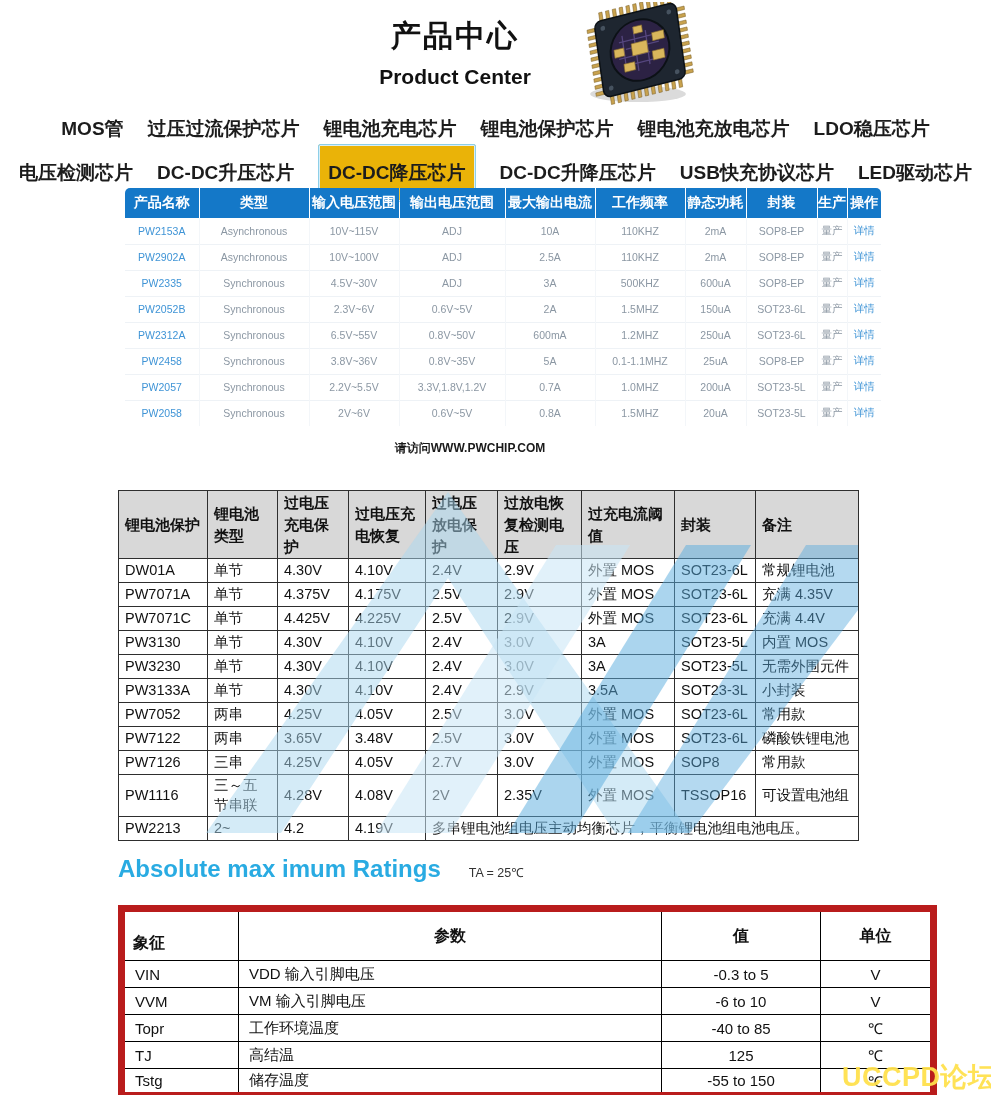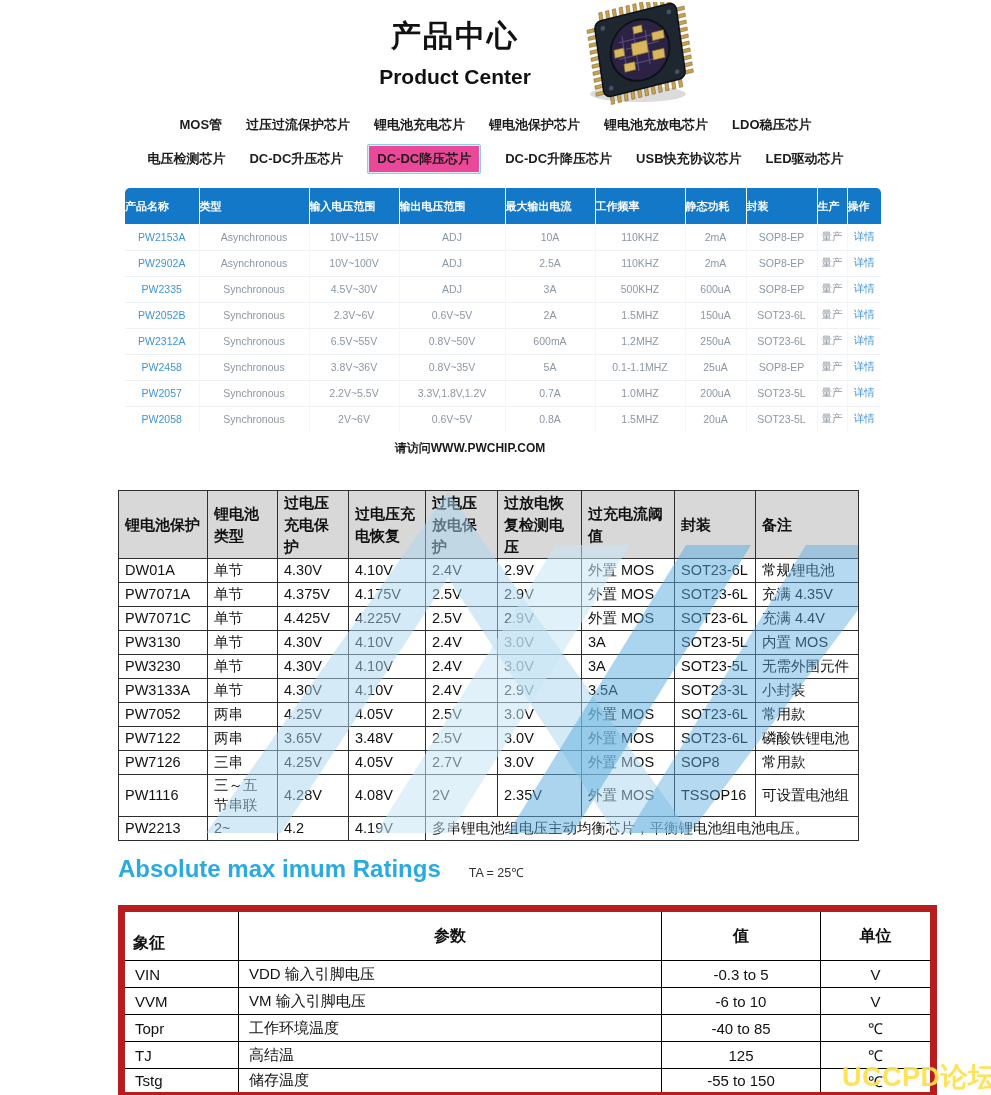--- a/index.html
+++ b/index.html
@@ -10,29 +10,29 @@
   }
   
   .title-block { position:absolute; top:16px; left:300px; width:310px; text-align:center; }
   .title-zh { font-size:30px; font-weight:bold; color:#111; letter-spacing:2px; }
   .title-en { font-size:21px; font-weight:bold; color:#111; margin-top:8px; }
   .chip-art { position:absolute; top:2px; left:572px; width:136px; height:104px; }
   
   .nav-row { position:absolute; left:0; width:100%; display:flex; justify-content:center; align-items:center; gap:24px; }
   .nav-row1 { top:116px; }
   .nav-row2 { top:144px; }
-  .nav-item { font-size:13px; font-weight:bold; color:#1c1c1c; cursor:pointer; white-space:nowrap; }
-  .nav-item.active { border:1px solid #8ecfe8; background:#ec4899; padding:5px 9px; border-radius:2px; box-shadow:0 0 0 1px #d8eef7 inset; }
+  .nav-item { font-size:19px; font-weight:bold; color:#1c1c1c; cursor:pointer; white-space:nowrap; }
+  .nav-item.active { border:1px solid #8ecfe8; background:#eab308; padding:15px 9px; border-radius:2px; box-shadow:0 0 0 1px #d8eef7 inset; }
   
   .product-section { position:absolute; top:188px; left:125px; width:756px; }
   table { border-collapse:collapse; table-layout:fixed; }
   .ptable { width:756px; }
   .ptable th {
-    background:#1478c8; color:#fff; font-size:11px; font-weight:bold;
-    height:36px; text-align:left; border-right:1px solid rgba(255,255,255,.22); overflow:hidden;
+    background:#1478c8; color:#fff; font-size:14px; font-weight:bold;
+    height:30px; text-align:center; border-right:1px solid rgba(255,255,255,.22); overflow:hidden;
   }
   .ptable th:first-child { border-radius:5px 0 0 0; }
   .ptable th:last-child { border-radius:0 5px 0 0; border-right:none; }
   .ptable td {
     height:26px; text-align:center; font-size:10.5px; color:#8b97a3;
     border-top:1px solid #eef2f6; border-right:1px solid #f3f6f9; background:#fff; overflow:hidden; white-space:nowrap;
   }
   .ptable td:last-child { border-right:none; }
   .ptable tbody tr:first-child td { border-top:none; }
   .ptable td.link { color:#3f94d6; cursor:pointer; }

